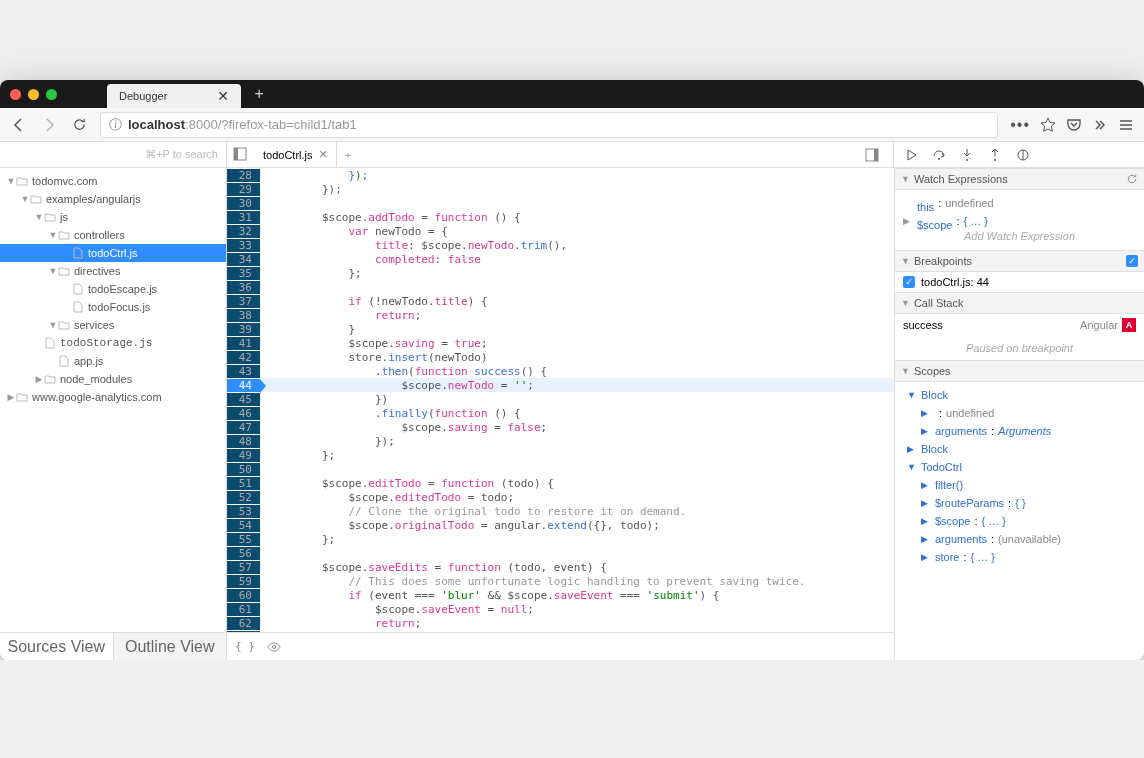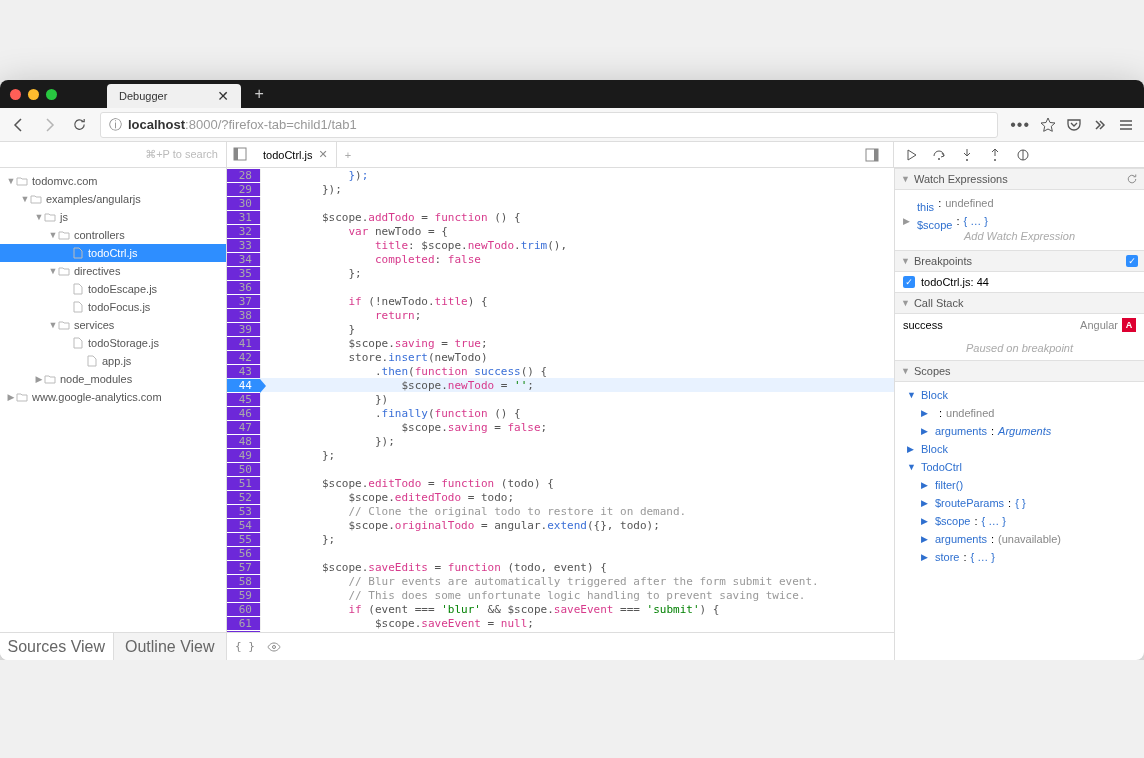--- a/index.html
+++ b/index.html
@@ -38,21 +38,21 @@
 .caret { width: 10px; text-align: center; color: #999; font-size: 9px; }
 .icon-fold { width: 12px; margin-right: 4px; color: #bbb; }
 .icon-file { width: 12px; margin-right: 4px; color: #bbb; }
 .sidebar-tabs { height: 28px; border-top: 1px solid #ddd; display: flex; }
 .sidebar-tab { flex: 1; display: flex; align-items: center; justify-content: center; font-size: 16px; color: #666; cursor: pointer; }
 .sidebar-tab.active { background: #fff; }
 .sidebar-tab.inactive { background: #f3f3f3; border-left: 1px solid #ddd; }
 .editor { flex: 1; display: flex; flex-direction: column; overflow: hidden; font-family: Menlo, Consolas, monospace; font-size: 11px; }
 .code { flex: 1; overflow: auto; position: relative; }
 .line { display: flex; align-items: center; height: 14px; }
-.gutter { width: 34px; text-align: right; padding-right: 8px; color: #aaa; background: #6d28d9; border-right: 1px solid #eee; user-select: none; }
+.gutter { width: 34px; text-align: right; padding-right: 8px; color: #aaa; background: #0c4a6e; border-right: 1px solid #eee; user-select: none; }
 .linetext { padding-left: 8px; white-space: pre; color: #555; }
 .line.bp .gutter { background: #2e8eff; color: #fff; position: relative; }
 .line.bp .gutter::after { content: ''; position: absolute; right: -6px; top: 0; border-left: 6px solid #2e8eff; border-top: 7px solid transparent; border-bottom: 7px solid transparent; }
 .line.bp { background: #e8f2ff; }
 .kw { color: #d73a8c; }
 .fn { color: #3a6fd7; }
 .pr { color: #d73a8c; }
 .str { color: #008000; }
 .cm { color: #999; }
 .editor-footer { height: 28px; border-top: 1px solid #ddd; display: flex; align-items: center; padding: 0 8px; gap: 12px; color: #888; }
@@ -280,30 +280,30 @@
           </div>
           <div class="tree-row" style="padding-left: 48px;">
             <span class="caret">▼</span>
             <span class="icon-fold">
               <svg width="12" height="12" viewBox="0 0 12 12">
                 <path d="M1 3h4l1 1h5v6H1z" stroke="currentColor" fill="none"></path>
               </svg>
             </span>
             <span>services</span>
           </div>
-          <div class="tree-row" style="padding-left: 62px;">
+          <div class="tree-row" style="padding-left: 34px; font-family: Liberation Mono, monospace;">
             <span class="caret"></span>
             <span class="icon-file">
               <svg width="12" height="12" viewBox="0 0 12 12">
                 <path d="M2 1h5l3 3v7H2z" stroke="currentColor" fill="none"></path>
               </svg>
             </span>
             <span>todoStorage.js</span>
           </div>
-          <div class="tree-row" style="padding-left: 76px;">
+          <div class="tree-row" style="padding-left: 48px;">
             <span class="caret"></span>
             <span class="icon-file">
               <svg width="12" height="12" viewBox="0 0 12 12">
                 <path d="M2 1h5l3 3v7H2z" stroke="currentColor" fill="none"></path>
               </svg>
             </span>
             <span>app.js</span>
           </div>
           <div class="tree-row" style="padding-left: 34px;">
             <span class="caret">▶</span>
@@ -440,24 +440,20 @@
             <div class="gutter">55</div>
             <div class="linetext">        };</div>
           </div>
           <div class="line">
             <div class="gutter">56</div>
             <div class="linetext"></div>
           </div>
           <div class="line">
             <div class="gutter">57</div>
             <div class="linetext">        $scope.<span class="pr">saveEdits</span> = <span class="kw">function</span> (todo, event) {</div>
-          </div>
-          <div class="line">
-            <div class="gutter">58</div>
-            <div class="linetext">            <span class="cm">// Blur events are automatically triggered after the form submit event.</span></div>
           </div>
           <div class="line">
             <div class="gutter">59</div>
             <div class="linetext">            <span class="cm">// This does some unfortunate logic handling to prevent saving twice.</span></div>
           </div>
           <div class="line">
             <div class="gutter">60</div>
             <div class="linetext">            <span class="kw">if</span> (event === <span class="str">'blur'</span> &amp;&amp; $scope.<span class="pr">saveEvent</span> === <span class="str">'submit'</span>) {</div>
           </div>
           <div class="line">

